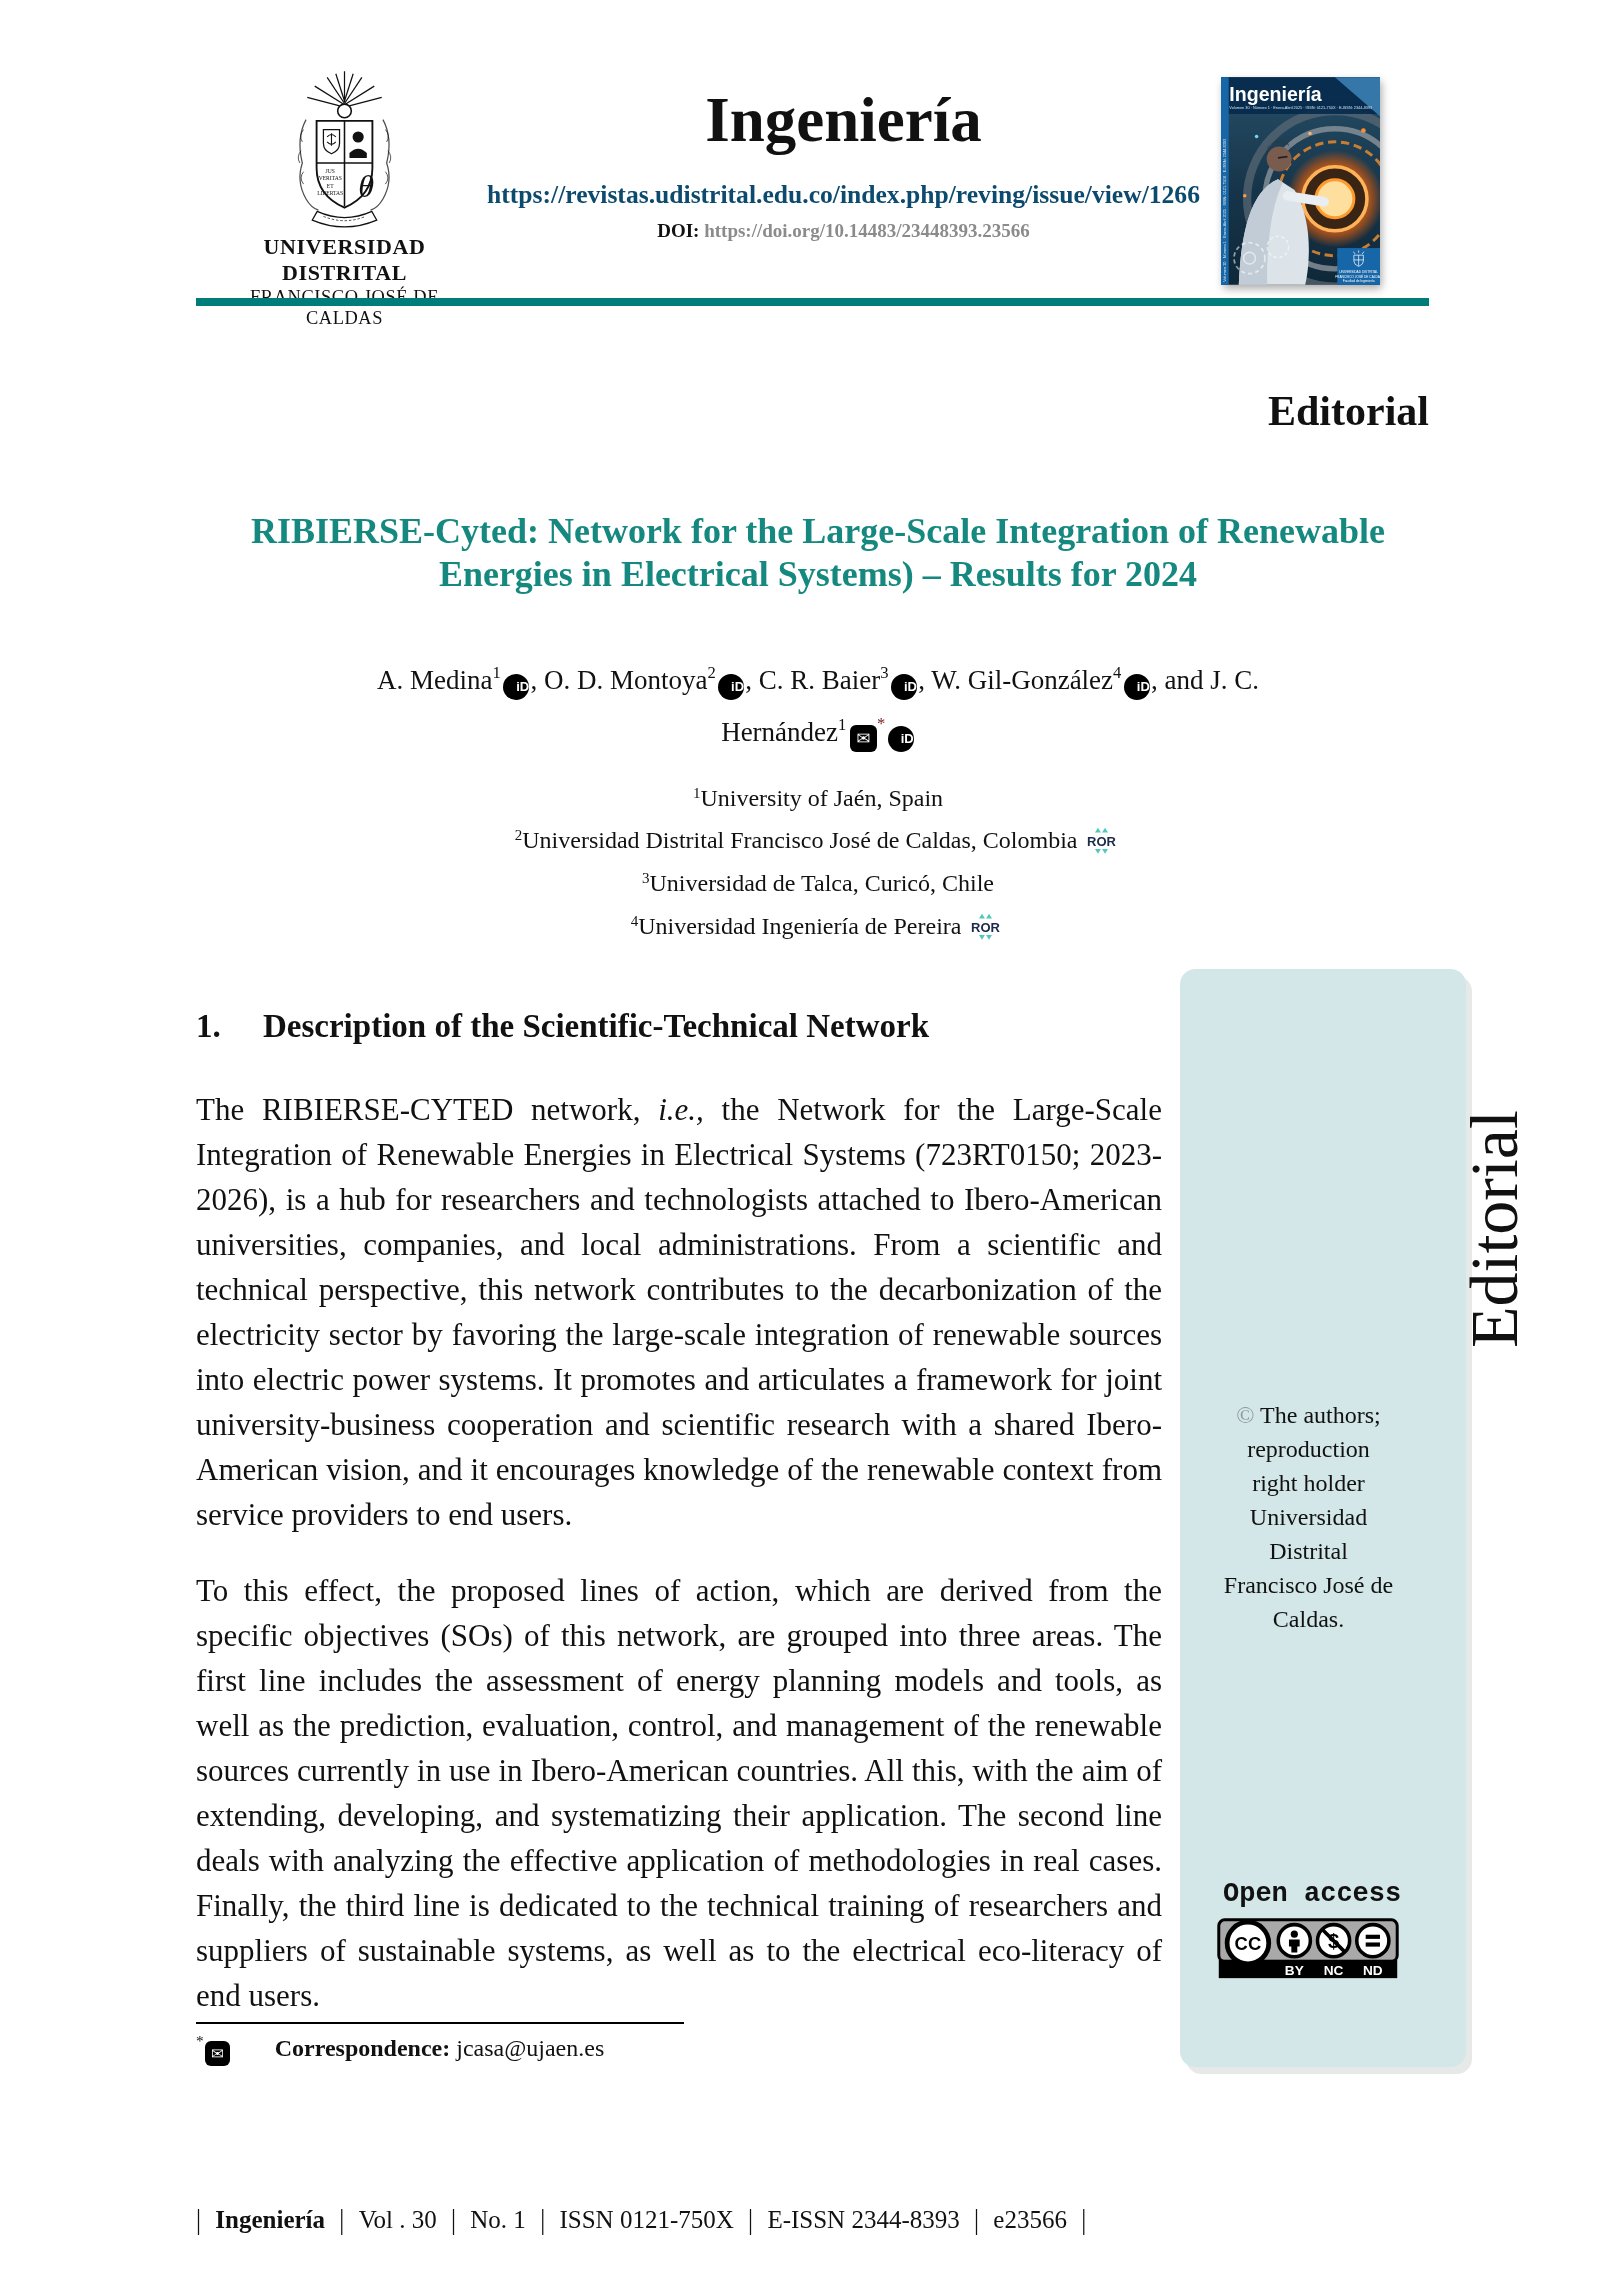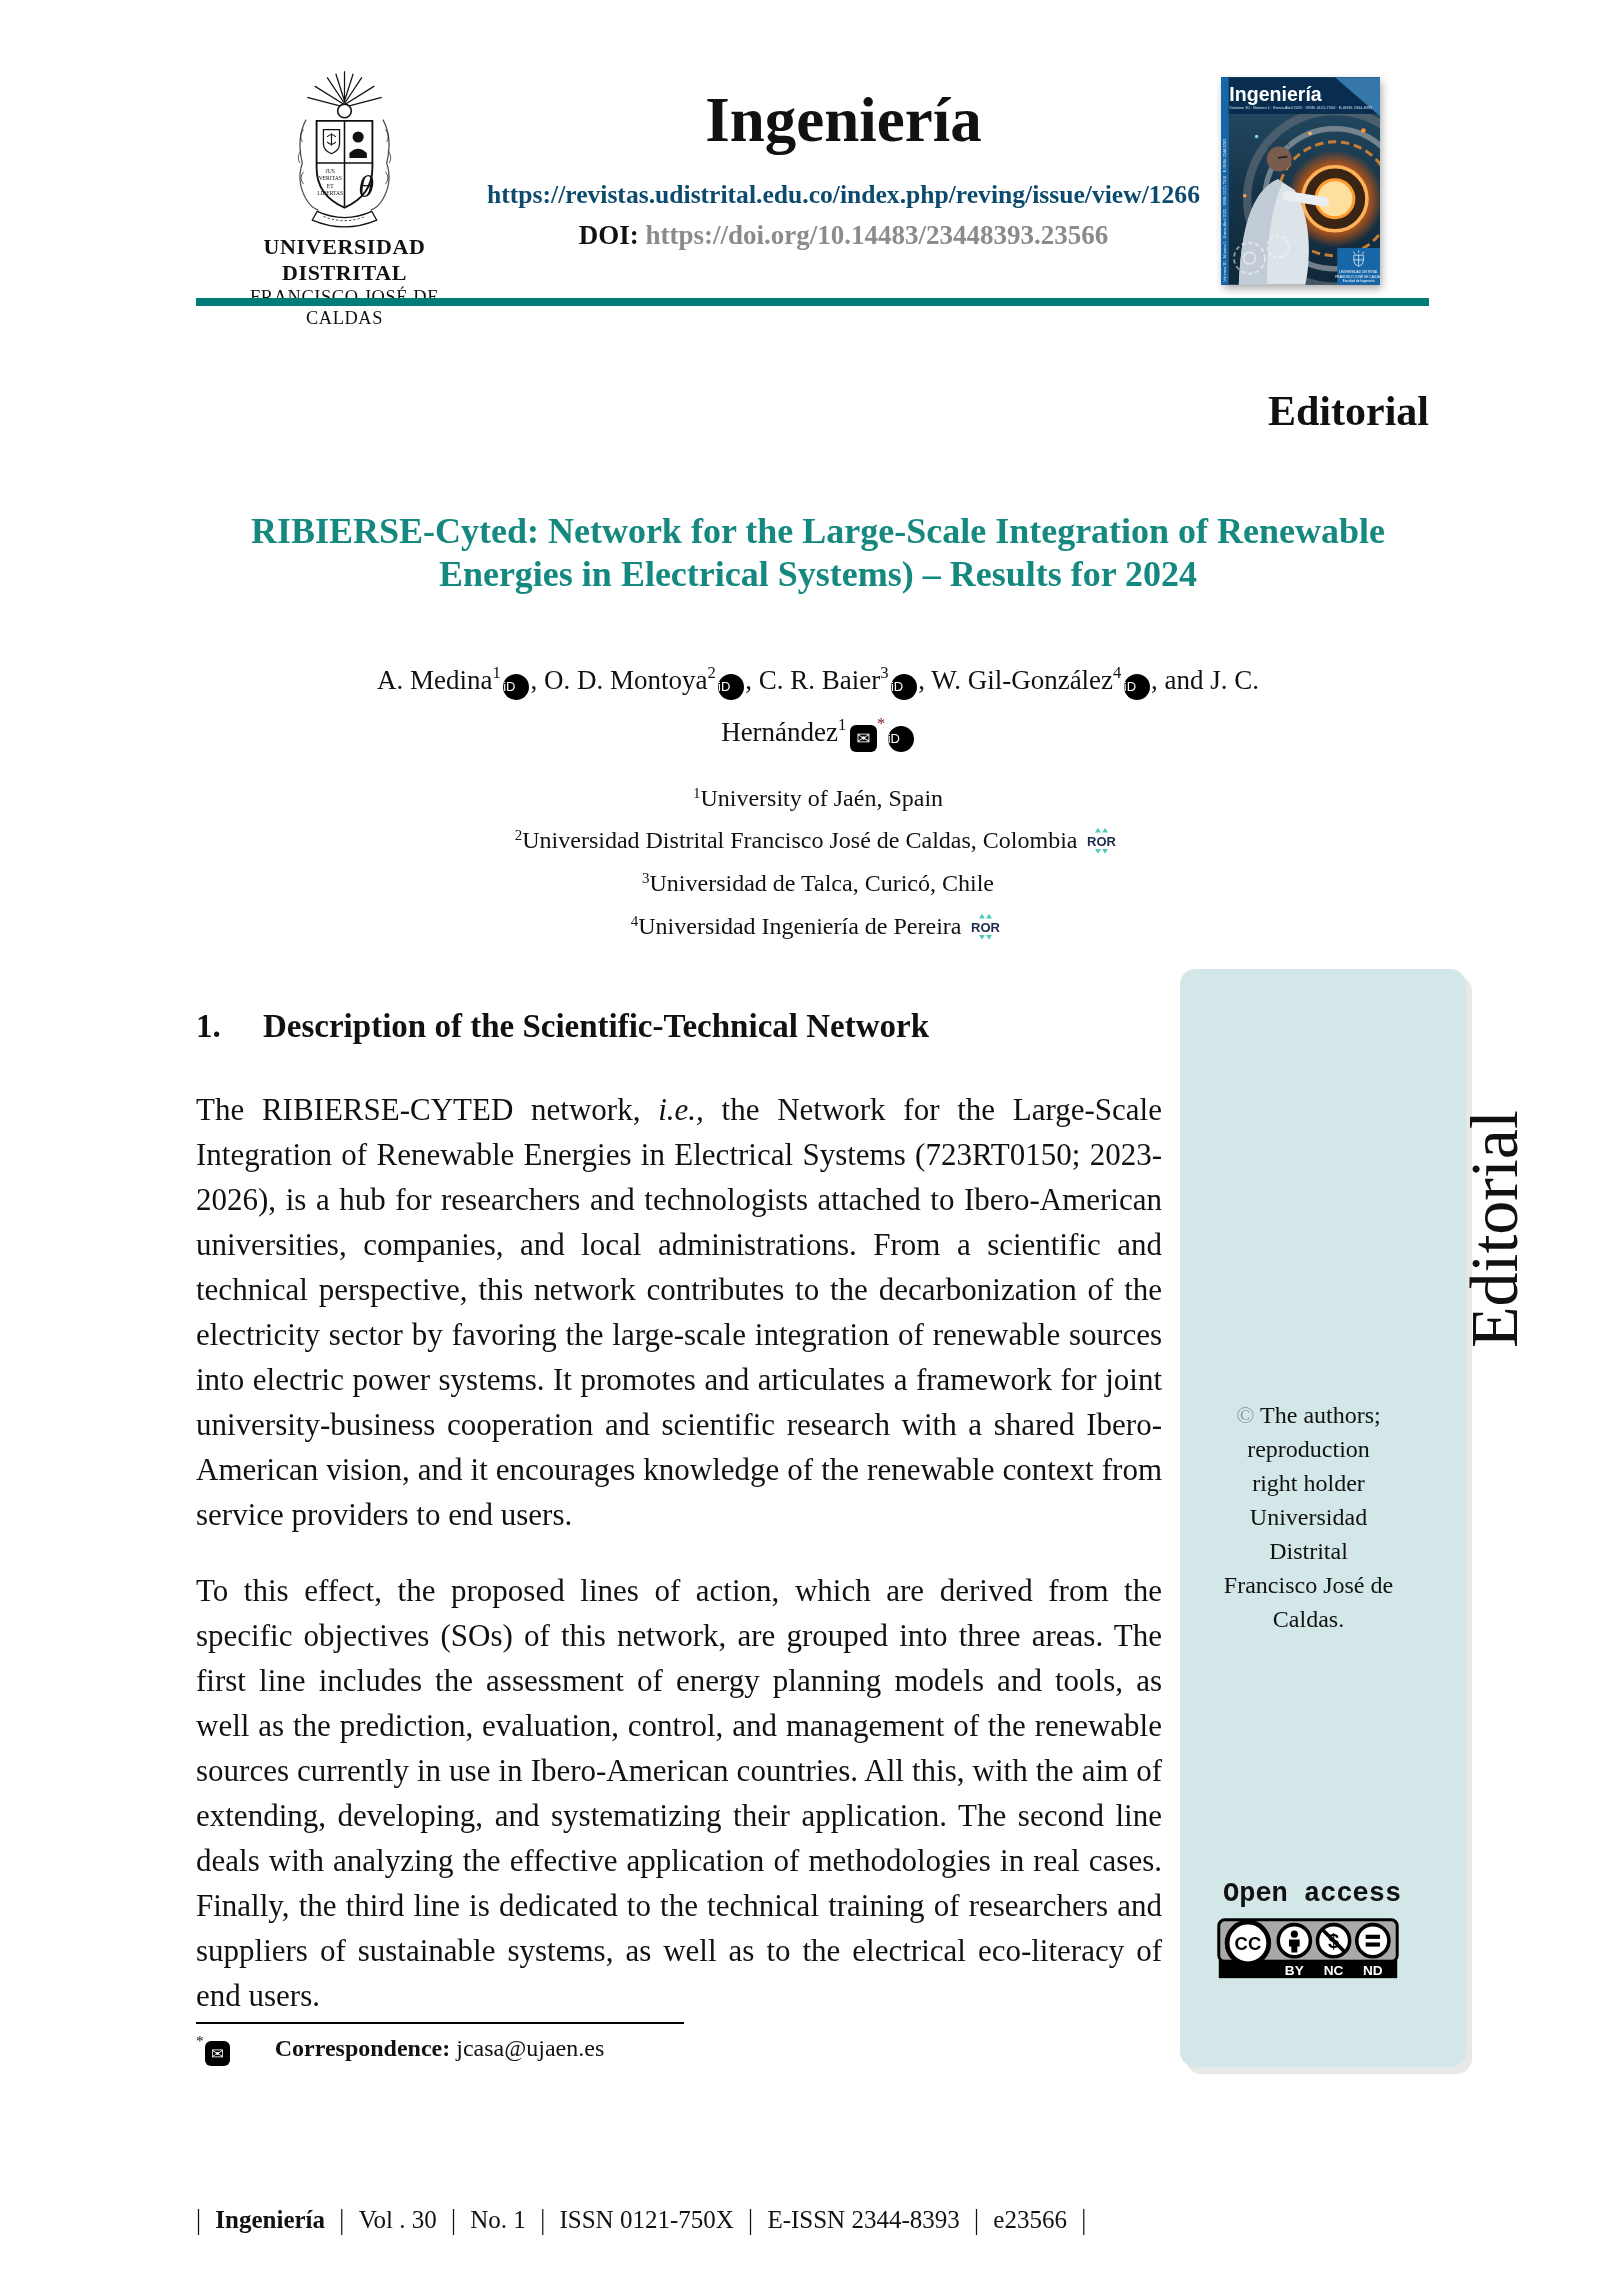--- a/index.html
+++ b/index.html
@@ -8,40 +8,40 @@
 
   
   .crest-block{position:absolute;left:214px;top:70px;width:261px;text-align:center;}
   .crest-svg{display:block;margin:0 auto;}
   .uni-line1{font-size:22px;font-weight:bold;letter-spacing:0.6px;margin-top:3.6px;}
   .uni-line2{font-size:18.4px;letter-spacing:0.6px;margin-top:1.2px;}
 
   .head-center{position:absolute;left:487px;top:89px;width:713px;text-align:center;}
   .journal-title{font-size:63px;font-weight:bold;line-height:1;}
   .issue-url{font-size:25.6px;font-weight:bold;color:#0c4a6e;margin-top:28px;}
-  .doi-line{font-size:27px;font-weight:bold;margin-top:9.5px;}
+  .doi-line{font-size:19px;font-weight:bold;margin-top:9.5px;}
   .doi-line .doi-label{color:#111;}
   .doi-line .doi-url{color:#8b8b8b;}
 
   .cover{position:absolute;left:1221px;top:77px;width:159px;height:208px;
          box-shadow:2.4px 3.6px 8.3px rgba(0,0,0,.35);}
   .rule-teal{position:absolute;left:196px;top:298px;width:1233px;height:7.7px;background:#007d78;}
 
   .editorial-head{position:absolute;right:194px;top:387px;font-size:42px;font-weight:bold;}
 
   .article-title{position:absolute;left:206px;top:510px;width:1224px;text-align:center;
                  font-size:36px;font-weight:bold;color:#15897f;line-height:43px;}
 
   
   .authors{position:absolute;left:206px;top:651px;width:1224px;text-align:center;
            font-size:27px;line-height:43px;}
   .authors sup{font-size:16.6px;vertical-align:10.7px;}
   .orcid{display:inline-block;width:26px;height:26px;border-radius:50%;background:#000;
-         color:#fff;font-family:"Liberation Sans",sans-serif;font-weight:normal;font-size:13px;
-         line-height:26px;text-align:left;vertical-align:-2.4px;margin:0 1.2px 0 2.4px;}
+         color:#fff;font-family:"Liberation Sans",sans-serif;font-weight:bold;font-size:13px;
+         line-height:26px;text-align:right;vertical-align:-2.4px;margin:0 1.2px 0 2.4px;}
   .mailic{display:inline-block;width:27px;height:27px;border-radius:6px;background:#000;
           color:#fff;font-size:16.6px;line-height:27px;text-align:center;vertical-align:-3.6px;margin:0 0 0 3.6px;}
   .corr-star{color:#7a2020;font-size:16.6px;vertical-align:12px;}
 
   .affiliations{position:absolute;left:206px;top:772px;width:1224px;text-align:center;
                 font-size:24px;line-height:34px;}
   .affiliations .aff-row{margin-top:3.6px;}
   .affiliations sup{font-size:15px;vertical-align:8.3px;}
   .ror{vertical-align:middle;margin-left:4.8px;transform:translateY(-2.4px);}
 

